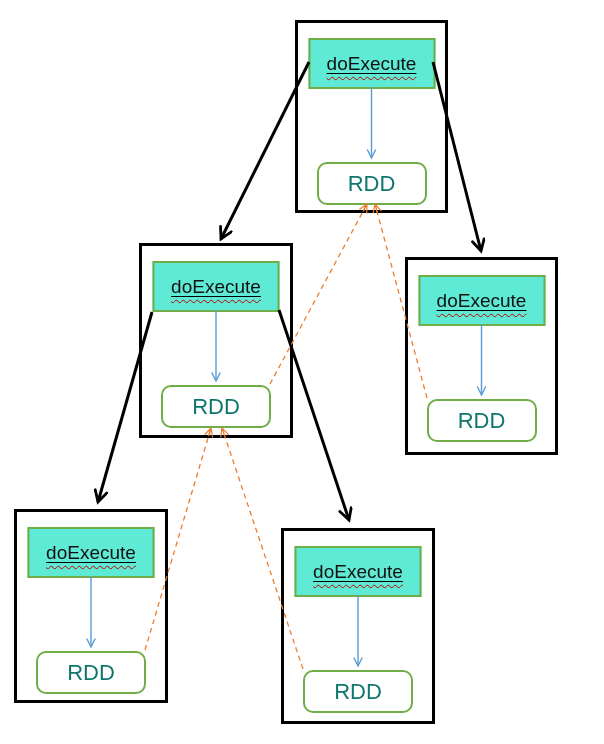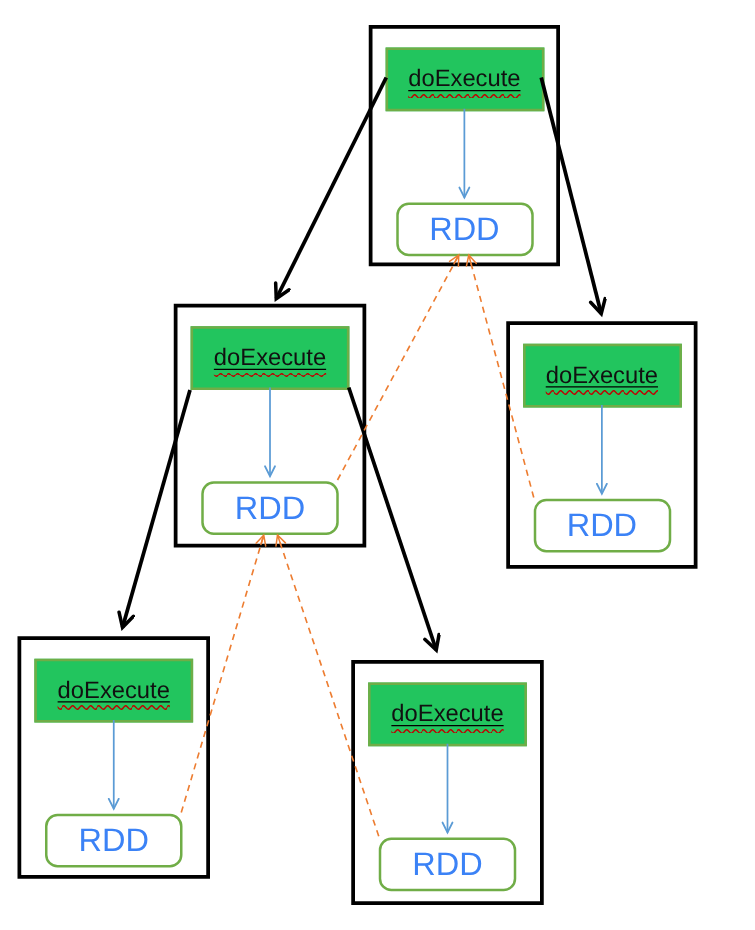--- a/index.html
+++ b/index.html
@@ -6,40 +6,40 @@
   body { background: #ffffff; font-family: "Liberation Sans", sans-serif; }
   .canvas {
     position: relative; width: 604px; height: 744px;
     background: #ffffff; overflow: hidden;
   }
   .node {
     position: absolute; border: 3px solid #000000; background: #ffffff;
   }
   .exec-box {
     position: absolute; top: 15px; left: 50%; transform: translateX(-50%);
-    width: 127px; height: 51px; border: 2px solid #70AD47; background: #22c55e;
+    width: 127px; height: 51px; border: 2px solid #70AD47; background: #5eead4;
     display: flex; align-items: center; justify-content: center;
   }
   .misspell {
     font-size: 19px; color: #111111; letter-spacing: 0px;
     text-decoration-line: underline; text-decoration-style: wavy;
     text-decoration-color: #C00000; text-decoration-thickness: 1px;
     text-underline-offset: 6px;
   }
   .underlined {
     text-decoration-line: underline; text-decoration-style: solid;
     text-decoration-color: #000000; text-decoration-thickness: 1px;
     text-underline-offset: 3px;
   }
   .rdd-box {
     position: absolute; top: 139px; left: 50%; transform: translateX(-50%);
     width: 110px; height: 43px; border: 2px solid #70AD47; border-radius: 10px;
     background: #ffffff; display: flex; align-items: center; justify-content: center;
   }
-  .rdd-label { font-size: 26px; color: #3b82f6; }
+  .rdd-label { font-size: 22px; color: #0f766e; }
   svg.overlay {
     position: absolute; left: 0; top: 0; width: 604px; height: 744px;
     pointer-events: none;
   }
   .watermark {
     position: absolute; left: 477px; top: 701px;
     display: flex; align-items: center; gap: 5px;
     color: #cfcfcf;
   }
   .wm-text {

